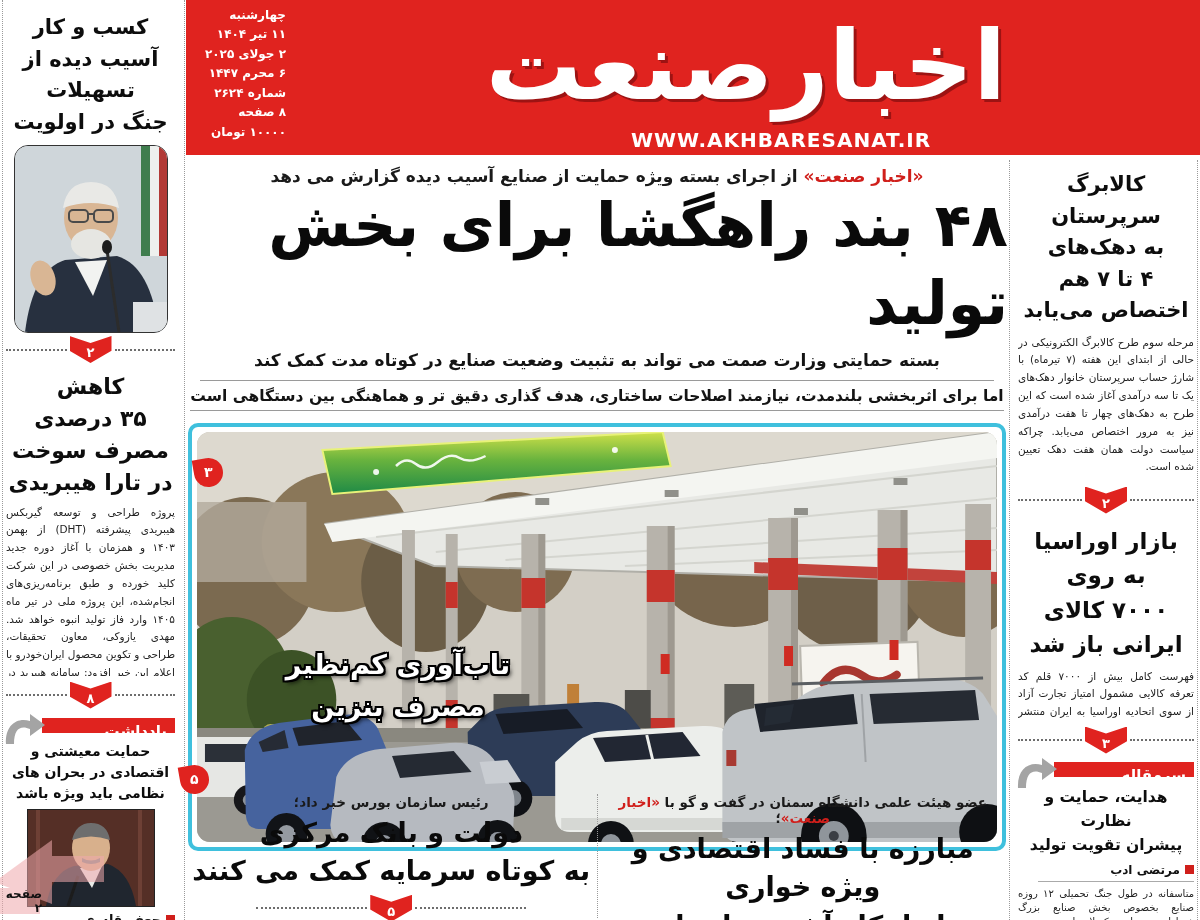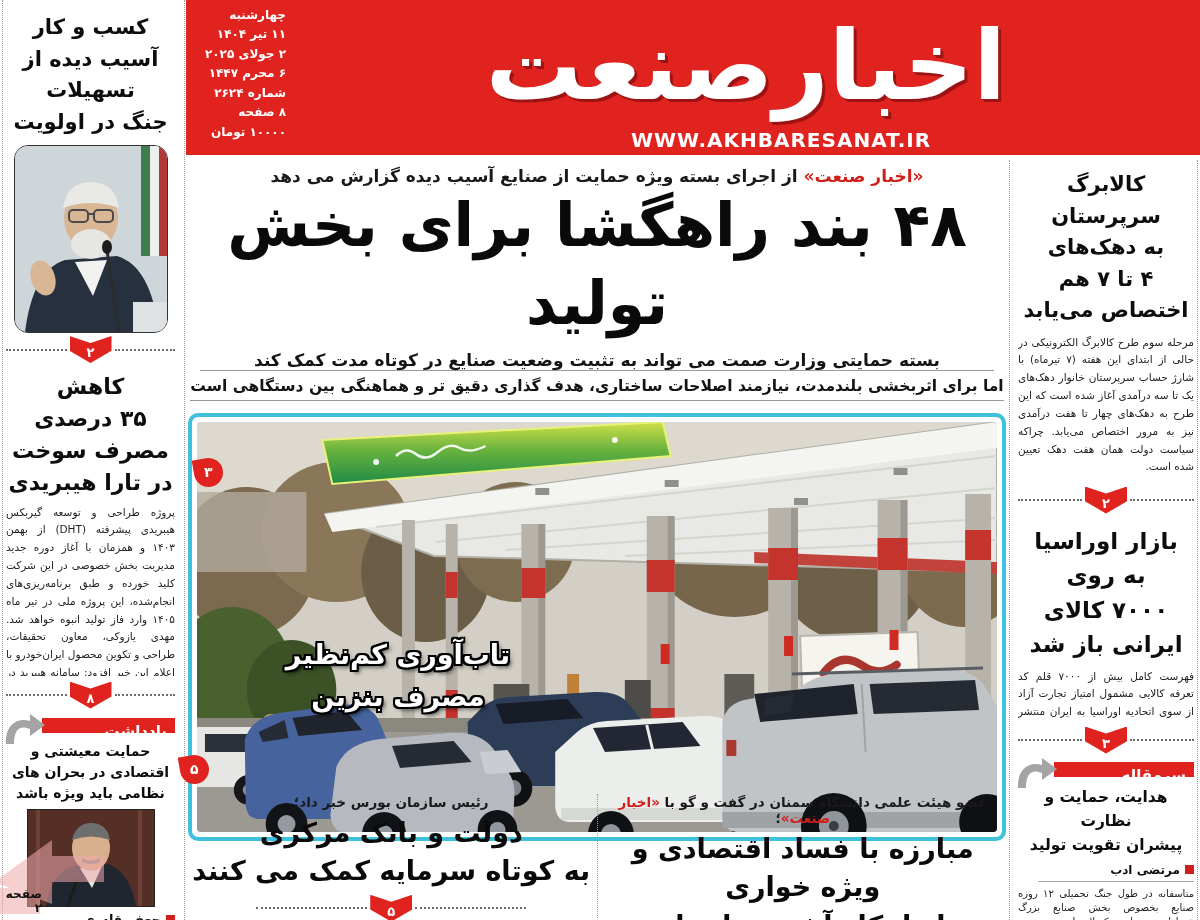--- a/index.html
+++ b/index.html
@@ -61,31 +61,31 @@
   .right-col .eur-body{height:54px;margin-top:6px;}
   .right-col .badge-row{margin-top:5px;}
   .ed-headline{font-size:15.5px;font-weight:bold;text-align:center;line-height:1.55;margin-top:8px;color:#0d0d0d;}
   .ed-author{display:flex;align-items:center;gap:5px;margin-top:6px;font-weight:bold;font-size:12px;
              border-bottom:1px solid #aaa;padding-bottom:4px;margin-left:20px;}
   .ed-body{height:84px;margin-top:5px;font-size:10px;line-height:1.42;}
 
   
   .center-col{position:absolute;left:186px;top:158px;width:822px;}
   .center-col .kicker{font-size:17px;margin-top:8px;}
-  .main-headline{font-size:60px;font-weight:bold;text-align:center;line-height:1.3;margin-top:0;
+  .main-headline{font-size:60px;font-weight:bold;text-align:right;line-height:1.3;margin-top:0;
                  color:#0a0a0a;letter-spacing:-1px;}
-  .sub1{font-size:17px;font-weight:bold;text-align:center;margin:8px 14px 0;padding-bottom:0;
+  .sub1{font-size:17px;font-weight:bold;text-align:center;margin:8px 14px 0;padding-bottom:10px;
         border-bottom:1px solid #9a9a9a;color:#141414;}
   .sub2{font-size:15.5px;font-weight:bold;text-align:center;margin:6px 4px 0;padding-bottom:5px;
         border-bottom:1px solid #9a9a9a;color:#141414;}
   .headline-badge{left:8px;top:300px;}
 
   .photo-frame{margin:12px 2px 0;height:410px;border:4px solid #3fc0dd;border-radius:10px;
                padding:5px;background:#fff;position:relative;}
-  .photo{position:relative;width:100%;height:100%;border-radius:4px;overflow:hidden;background:#cfccc3;}
+  .photo{position:relative;width:100%;height:100%;border-radius:13px;overflow:hidden;background:#cfccc3;}
   .photo svg{display:block;width:100%;height:100%;}
   .caption{position:absolute;left:26px;top:212px;width:350px;z-index:5;text-align:center;
            font-weight:bold;color:#fff;font-size:27px;line-height:1.55;
            text-shadow:-2px 0 0 #000,2px 0 0 #000,0 -2px 0 #000,0 2px 0 #000,
                        -2px -2px 0 #000,2px 2px 0 #000,-2px 2px 0 #000,2px -2px 0 #000,3px 3px 4px rgba(0,0,0,.7);}
   .photo-badge{left:-12px;top:338px;}
 
   
   .bottom-row{position:absolute;left:186px;top:790px;width:822px;height:128px;display:flex;}
   .bottom-cell{flex:1;padding-top:4px;}

